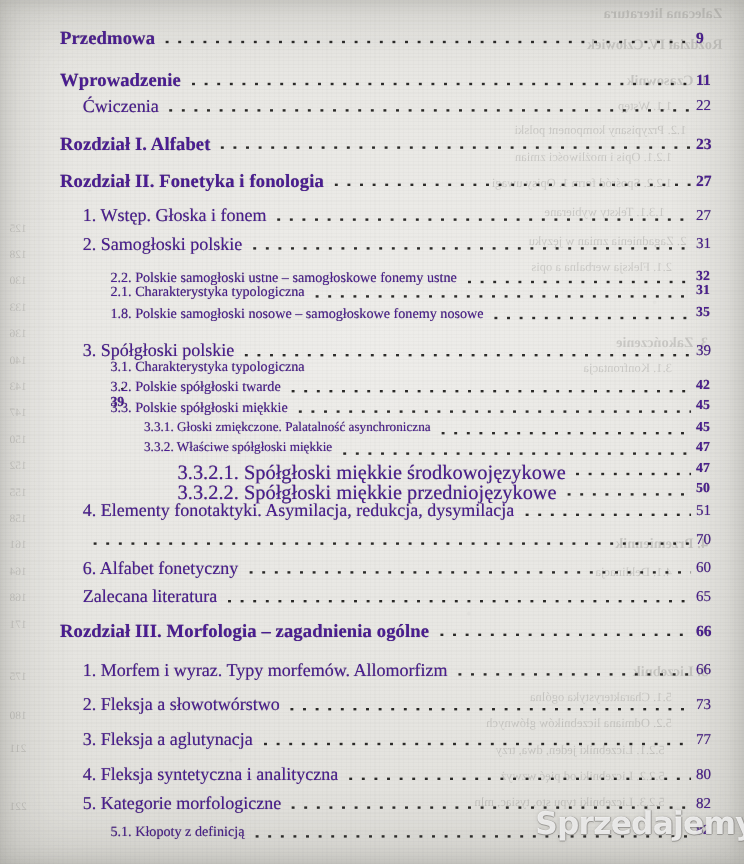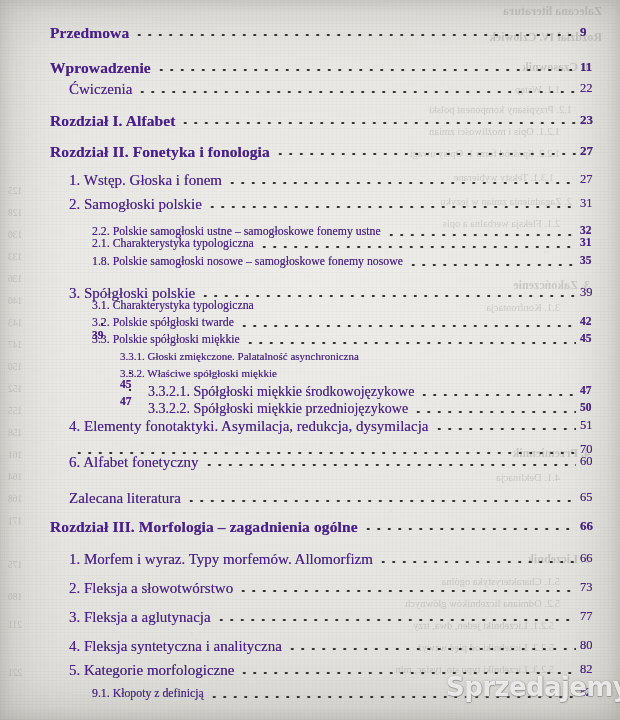--- a/index.html
+++ b/index.html
@@ -78,26 +78,26 @@
   .lv-1     .pg{font-size:12.5px;}
 
   .lv-1n            {padding-left:37px;}
   .lv-1n    .txt{font-size:15px;}
   .lv-1n    .pg{font-size:12.5px;}
 
   .lv-2             {padding-left:60px;}
   .lv-2     .txt{font-size:11.8px;}
   .lv-2     .pg{font-size:11.5px;font-weight:bold;}
 
-  .lv-3             {padding-left:88px;flex-direction:column;}
+  .lv-3             {padding-left:88px;}
   .lv-3     .txt{font-size:11px;}
   .lv-3     .pg{font-size:11.5px;font-weight:bold;}
 
   .lv-4             {padding-left:116px;}
-  .lv-4     .txt{font-size:14px;}
+  .lv-4     .txt{font-size:17px;}
   .lv-4     .pg{font-size:11.5px;font-weight:bold;}
 
   
   .row .txt,.row .pg{text-shadow:0 0 .6px rgba(20,19,18,.55);}
 
   
   #wm{
     position:absolute;left:446px;top:672px;
     display:flex;align-items:flex-start;
     pointer-events:none;
@@ -253,21 +253,21 @@
     </div>
     <div class="row lv-1" style="top: 418px;">
       <span class="txt">4. Elementy fonotaktyki. Asymilacja, redukcja, dysymilacja</span>
       <span class="lead"></span>
       <span class="pg">51</span>
     </div>
     <div class="row lv-1" style="top: 442px;">
       <span class="lead"></span>
       <span class="pg">70</span>
     </div>
-    <div class="row lv-1" style="top: 454px;">
+    <div class="row lv-1" style="top: 466px;">
       <span class="txt">6. Alfabet fonetyczny</span>
       <span class="lead"></span>
       <span class="pg">60</span>
     </div>
     <div class="row lv-1n" style="top: 490px;">
       <span class="txt">Zalecana  literatura</span>
       <span class="lead"></span>
       <span class="pg">65</span>
     </div>
     <div class="row lv-chap" style="top: 518px;">
@@ -294,21 +294,21 @@
       <span class="txt">4. Fleksja syntetyczna i analityczna</span>
       <span class="lead"></span>
       <span class="pg">80</span>
     </div>
     <div class="row lv-1" style="top: 662px;">
       <span class="txt">5. Kategorie morfologiczne</span>
       <span class="lead"></span>
       <span class="pg">82</span>
     </div>
     <div class="row lv-2" style="top: 686px;">
-      <span class="txt">9.1. Kłopoty z definicją</span>
+      <span class="txt">5.1. Kłopoty z definicją</span>
       <span class="lead"></span>
       <span class="pg">82</span>
     </div>
   </div>
 
 <div id="grain"></div>
 <div id="vignette"></div>
 
 <div id="wm">
   <div class="wmtext">Sprzedajemy</div>

